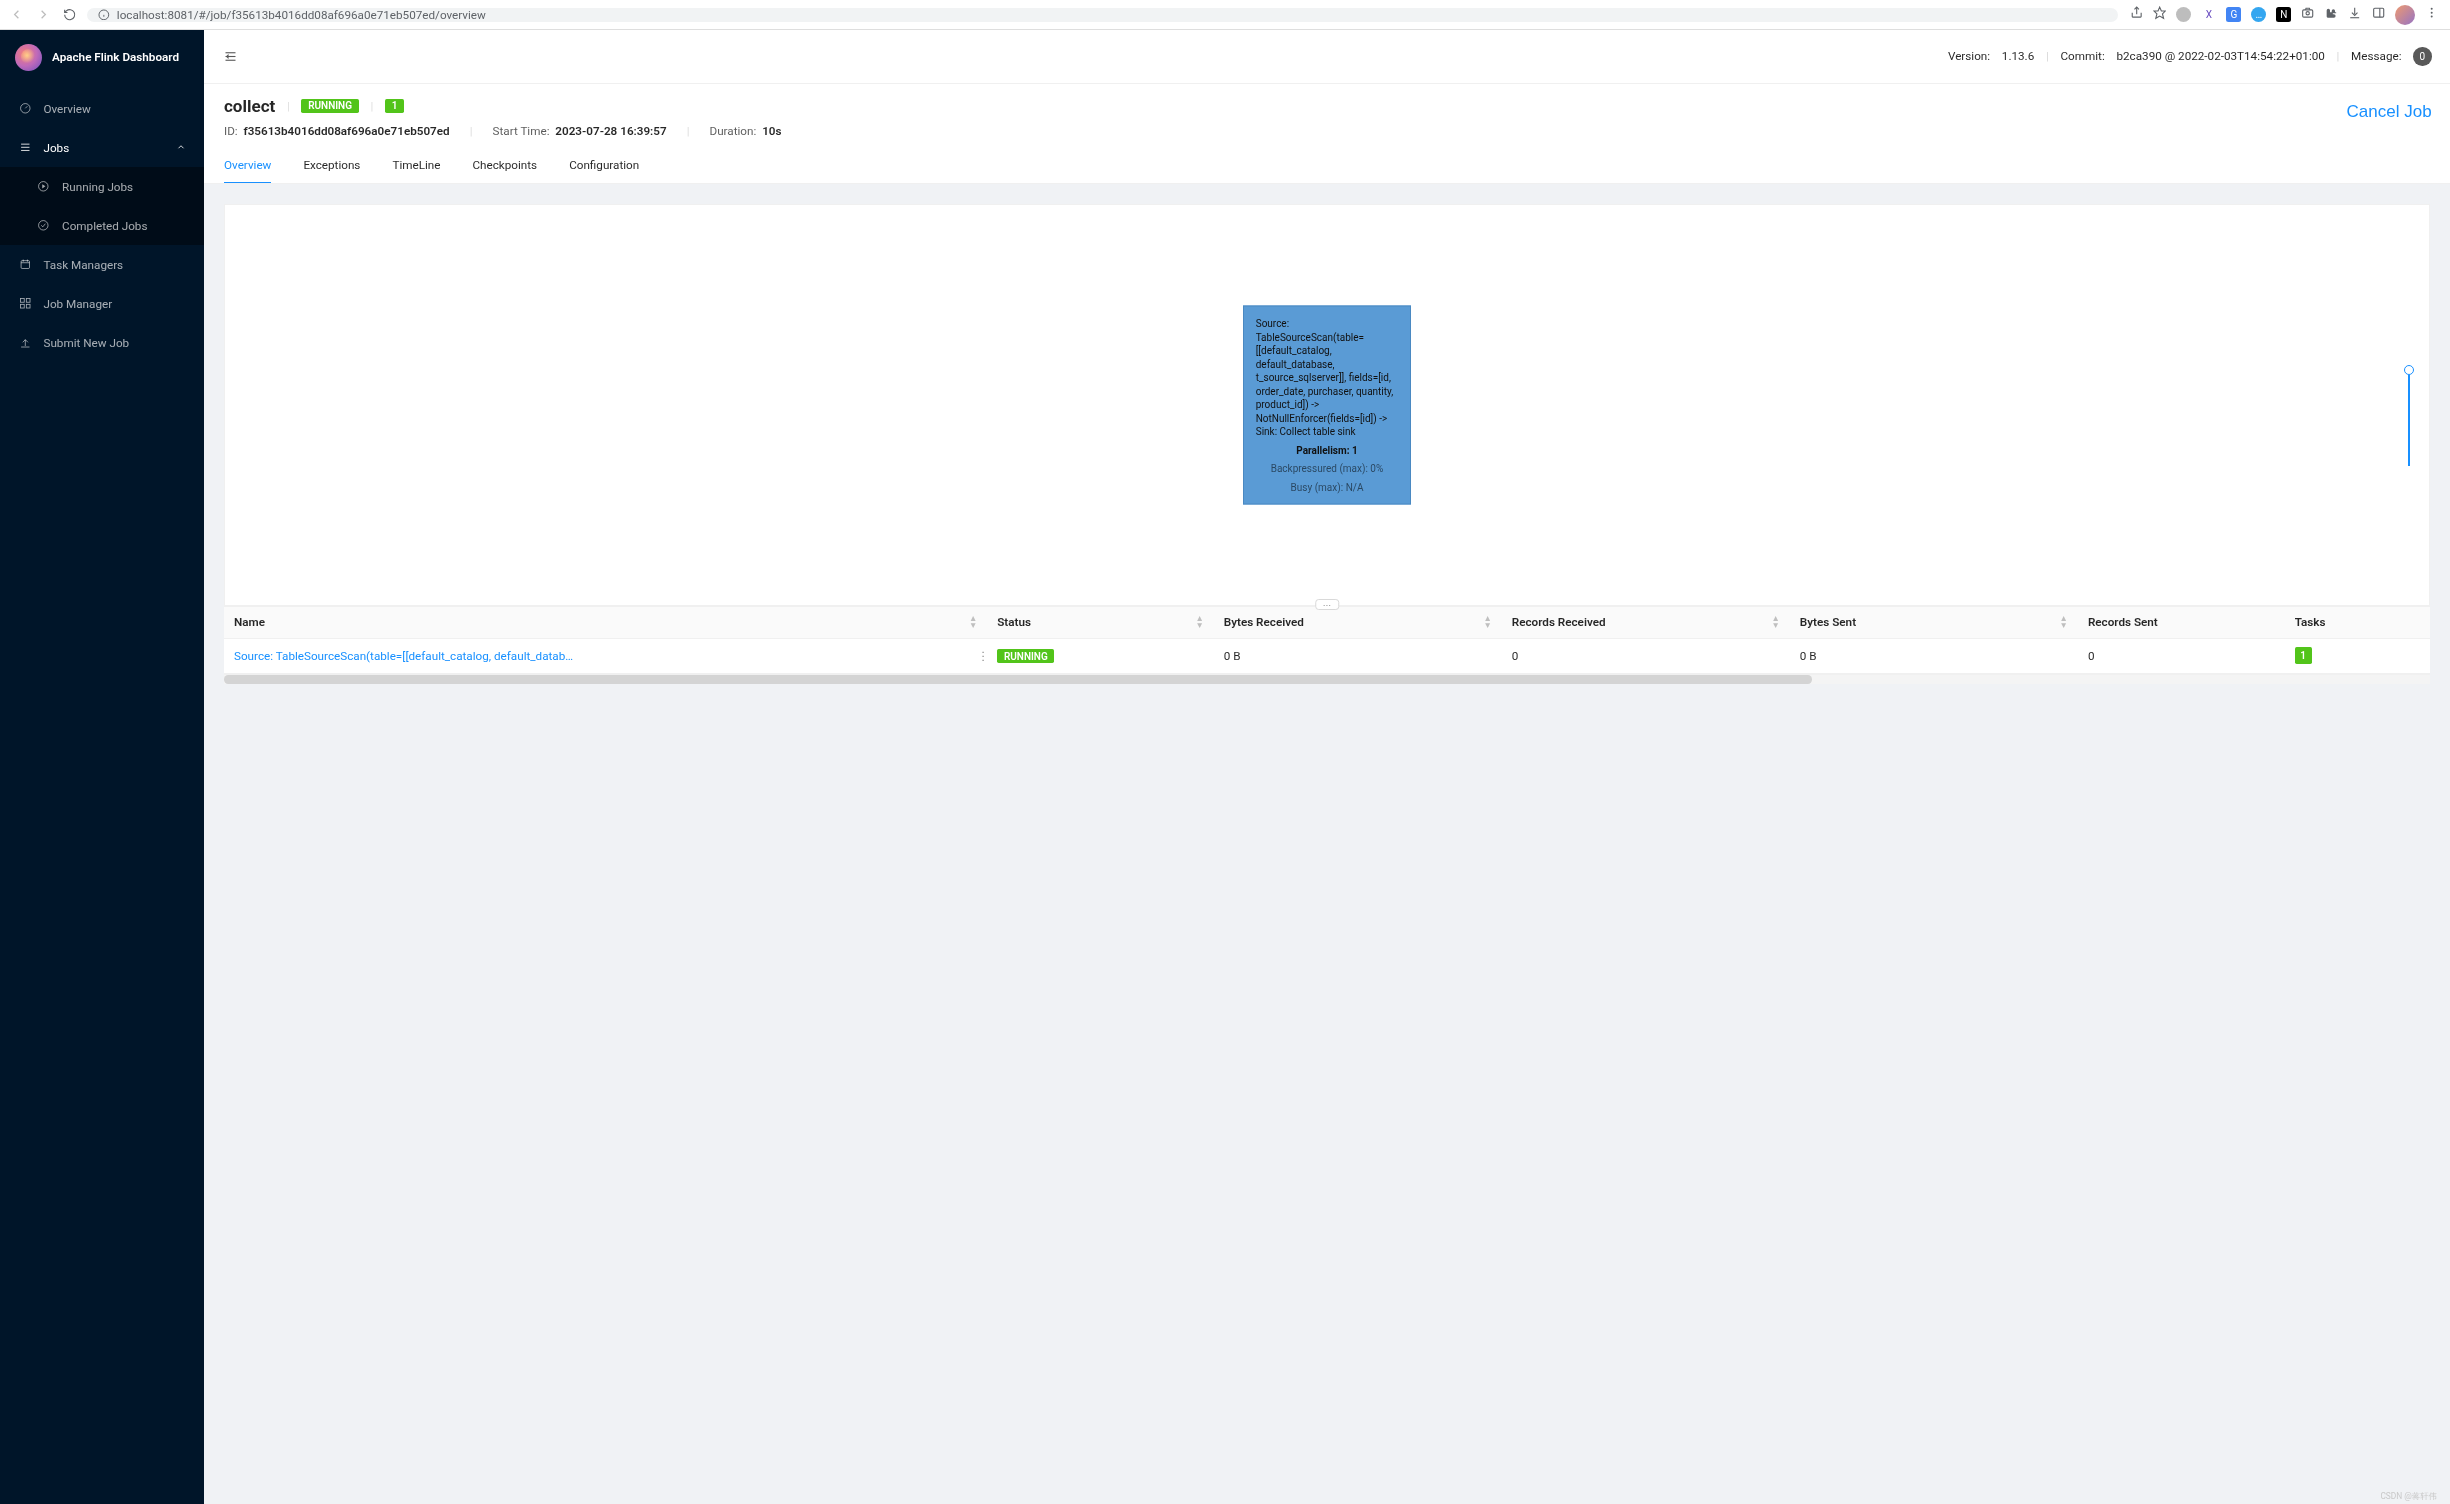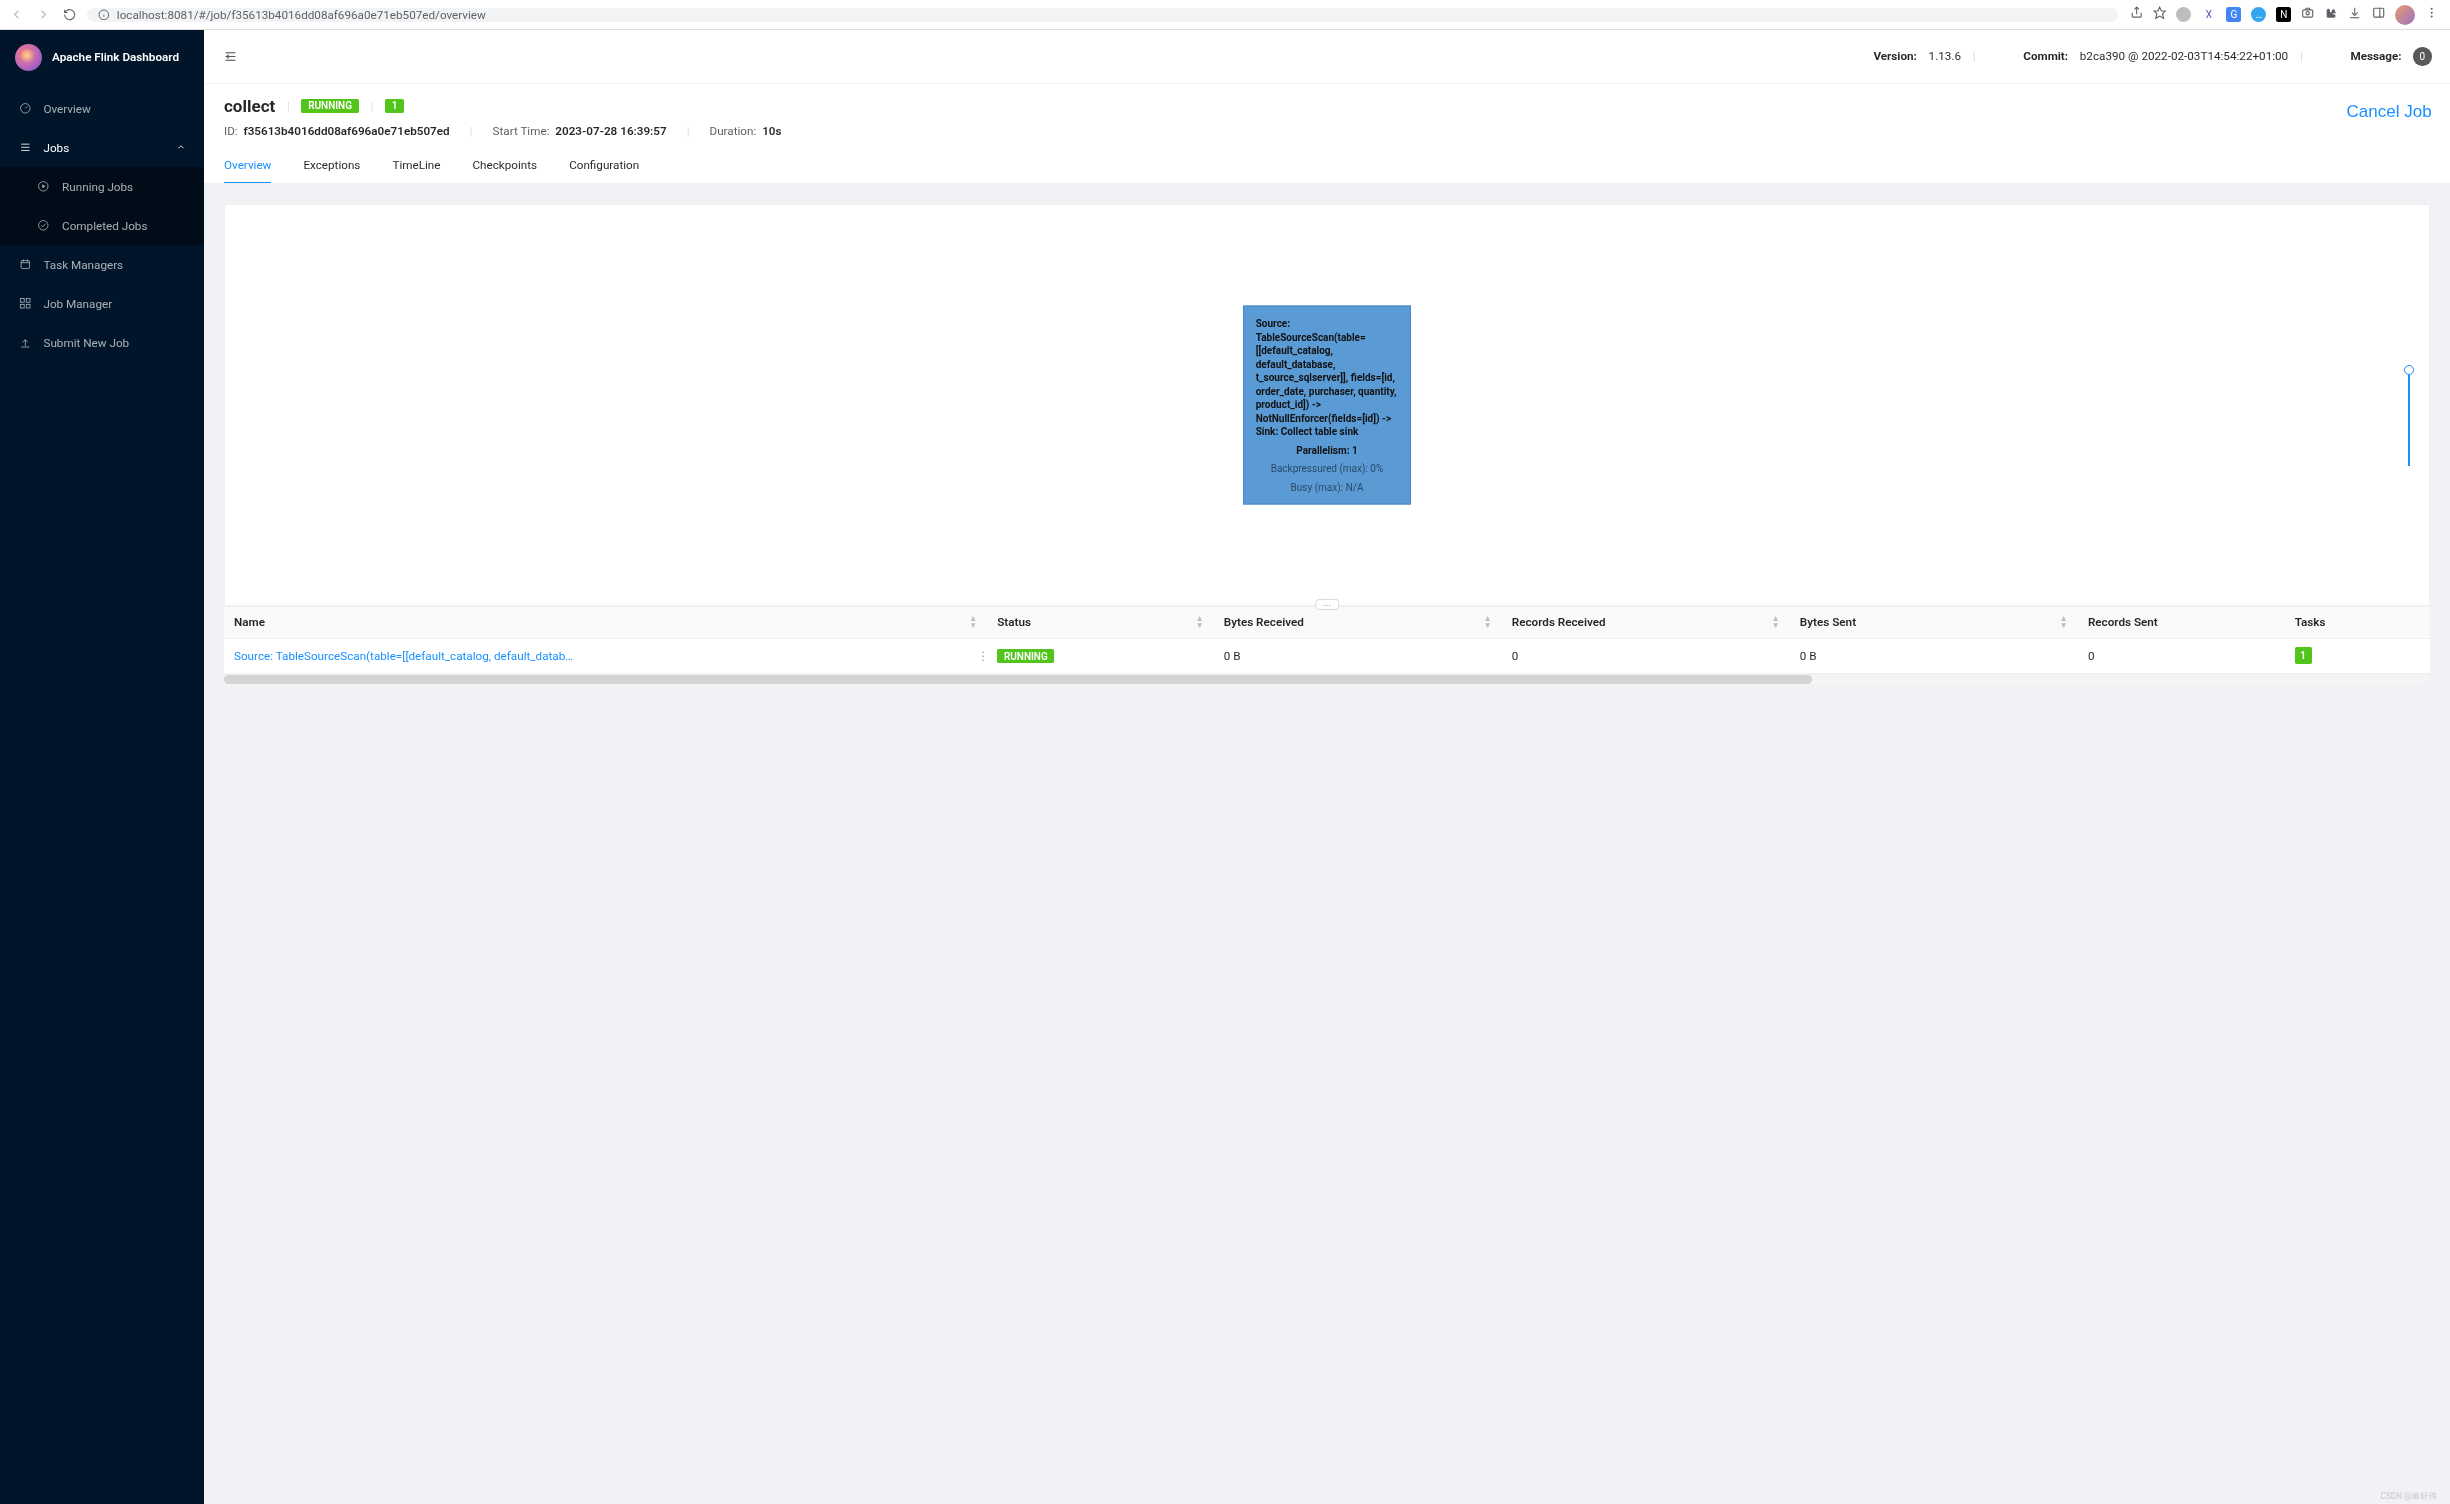--- a/index.html
+++ b/index.html
@@ -31,21 +31,21 @@
     .submenu .menu-item { padding-left: 37px; height: 39px; font-size: 11.7px; }
     .menu-icon { width: 13.4px; height: 13.4px; display: inline-flex; align-items: center; justify-content: center; }
 
     
     .main { flex: 1; display: flex; flex-direction: column; background: #f0f2f5; overflow: hidden; }
 
     
     .topbar { height: 54px; background: #fff; display: flex; align-items: center; padding: 0 18.4px; gap: 17px; border-bottom: 0.8px solid #f0f0f0; }
     .hamburger-toggle { width: 17px; height: 17px; display: inline-flex; align-items: center; justify-content: center; color: #595959; }
     .topbar-right { margin-left: auto; display: flex; align-items: center; gap: 11.7px; color: rgba(0,0,0,.85); font-size: 11.7px; }
-    .topbar-right .lbl { font-weight: 700; margin-left: 36px; }
+    .topbar-right .lbl { font-weight: 400; }
     .topbar-right .sep { color: #d9d9d9; }
     .msg-badge { width: 18.4px; height: 18.4px; border-radius: 50%; background: #595959; color: #fff; font-size: 10px; display: inline-flex; align-items: center; justify-content: center; }
 
     
     .job-header { background: #fff; padding: 11.7px 20px 0 20px; position: relative; }
     .job-title-row { display: flex; align-items: center; gap: 11.7px; }
     .job-title { font-size: 17px; font-weight: 700; }
     .title-sep { color: #e0e0e0; }
     .badge { display: inline-flex; align-items: center; justify-content: center; font-size: 10px; font-weight: 600; color: #fff; padding: 1.7px 6.7px; border-radius: 1.7px; }
     .badge-running { background: #52c41a; }
@@ -58,21 +58,21 @@
 
     
     .tabs { display: flex; gap: 32px; padding: 0 20px; border-bottom: 0.8px solid #f0f0f0; background:#fff; }
     .tab { padding: 10px 0; color: rgba(0,0,0,.85); cursor: pointer; border-bottom: 1.7px solid transparent; font-size: 11.7px; }
     .tab.active { color: #1890ff; border-bottom-color: #1890ff; }
 
     
     .content { flex: 1; padding: 20px; overflow: auto; }
     .graph-panel { background: #fff; height: 402px; position: relative; border: 0.8px solid #f0f0f0; }
     .graph-node { position: absolute; left: 50%; top: 50%; transform: translate(-50%, -50%); width: 168px; background: #5a9bd5; color: #111; padding: 10px 11.7px; font-size: 10px; line-height: 1.35; border: 0.8px solid #4a89c2; }
-    .graph-node .desc { word-break: break-word; font-weight: 700; }
+    .graph-node .desc { word-break: break-word; font-weight: 400; }
     .graph-node .par { text-align: center; font-weight: 700; margin-top: 5px; }
     .graph-node .metr { text-align: center; color: rgba(0,0,0,.55); margin-top: 5px; }
     .zoom-slider { position: absolute; right: 11.7px; top: 40%; width: 17px; height: 101px; display: flex; flex-direction: column; align-items: center; }
     .zoom-handle { width: 10px; height: 10px; border-radius: 50%; background: #fff; border: 1.7px solid #1890ff; }
     .zoom-track { flex:1; width: 1.7px; background: #1890ff; }
 
     
     .table-wrap { background: #fff; margin-top: 0; position: relative; border-top: 0.8px solid #f0f0f0;}
     .drag-dots { position:absolute; top:-8.4px; left:50%; transform:translateX(-50%); background:#fff; border:0.8px solid #d9d9d9; border-radius:3.4px; width:23.5px; height:11.7px; display:flex; align-items:center; justify-content:center; color:#8c8c8c; font-size:8.4px;}
     table { width: 100%; border-collapse: collapse; table-layout: fixed; }

